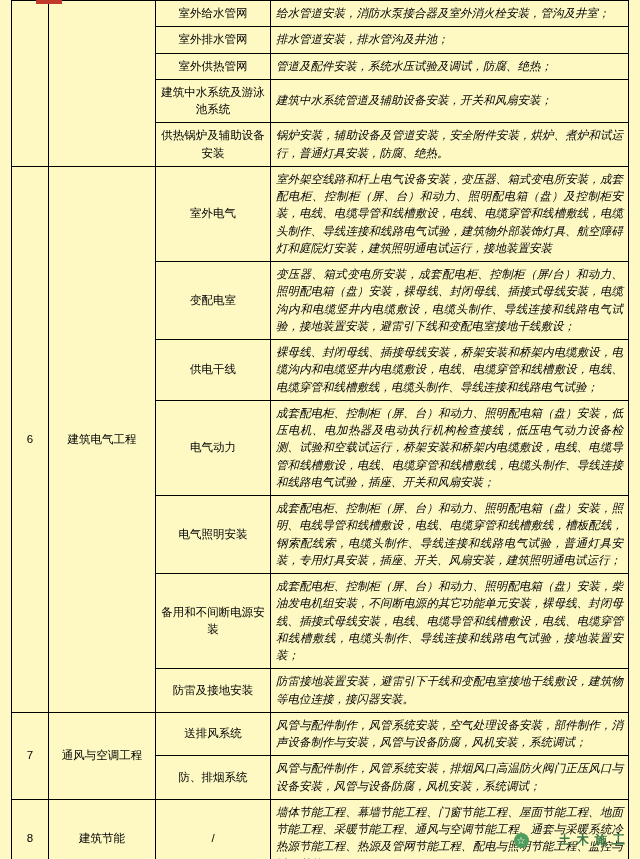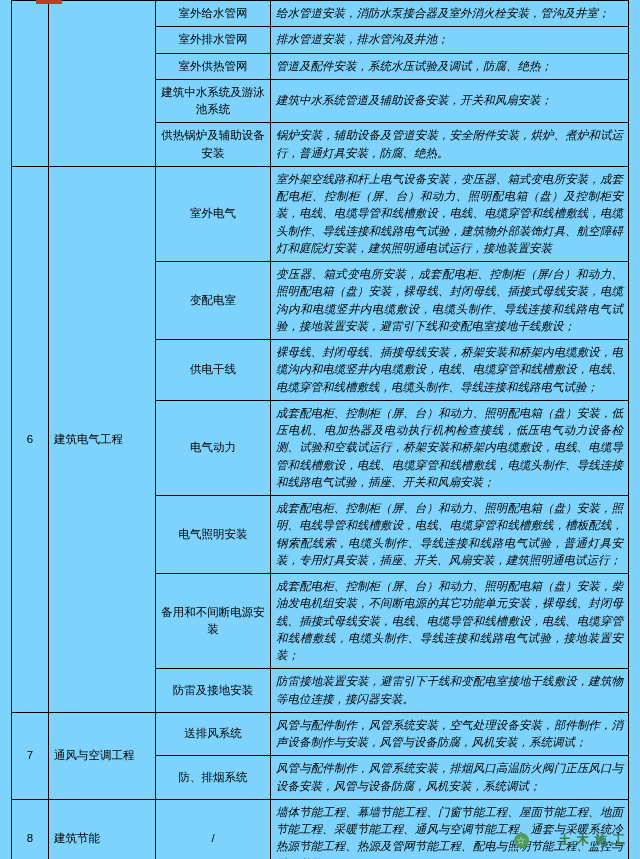--- a/index.html
+++ b/index.html
@@ -13,21 +13,21 @@
     font-family: "Liberation Sans", sans-serif;
     color: #000000;
     overflow: hidden;
     position: relative;
   }
   .page {
     width: 640px;
     height: 859px;
     position: relative;
     box-sizing: border-box;
-    background: #7dd3fc;
+    background: #fef9c3;
   }
   table.spec {
     border-collapse: collapse;
     width: 618px;
     margin: 0 11px;
     table-layout: fixed;
   }
   table.spec td {
     border: 1px solid #000;
     padding: 4px 5px;
@@ -36,20 +36,21 @@
     vertical-align: middle;
     word-break: break-all;
   }
   td.col-num {
     width: 26px;
     text-align: center;
     vertical-align: middle;
   }
   td.col-cat {
     width: 96px;
+    text-align: center;
     vertical-align: middle;
     line-height: 1.6;
     font-family: Liberation Mono, monospace;
   }
   td.col-sub {
     width: 104px;
     text-align: center;
     vertical-align: middle;
     line-height: 1.6;
   }

